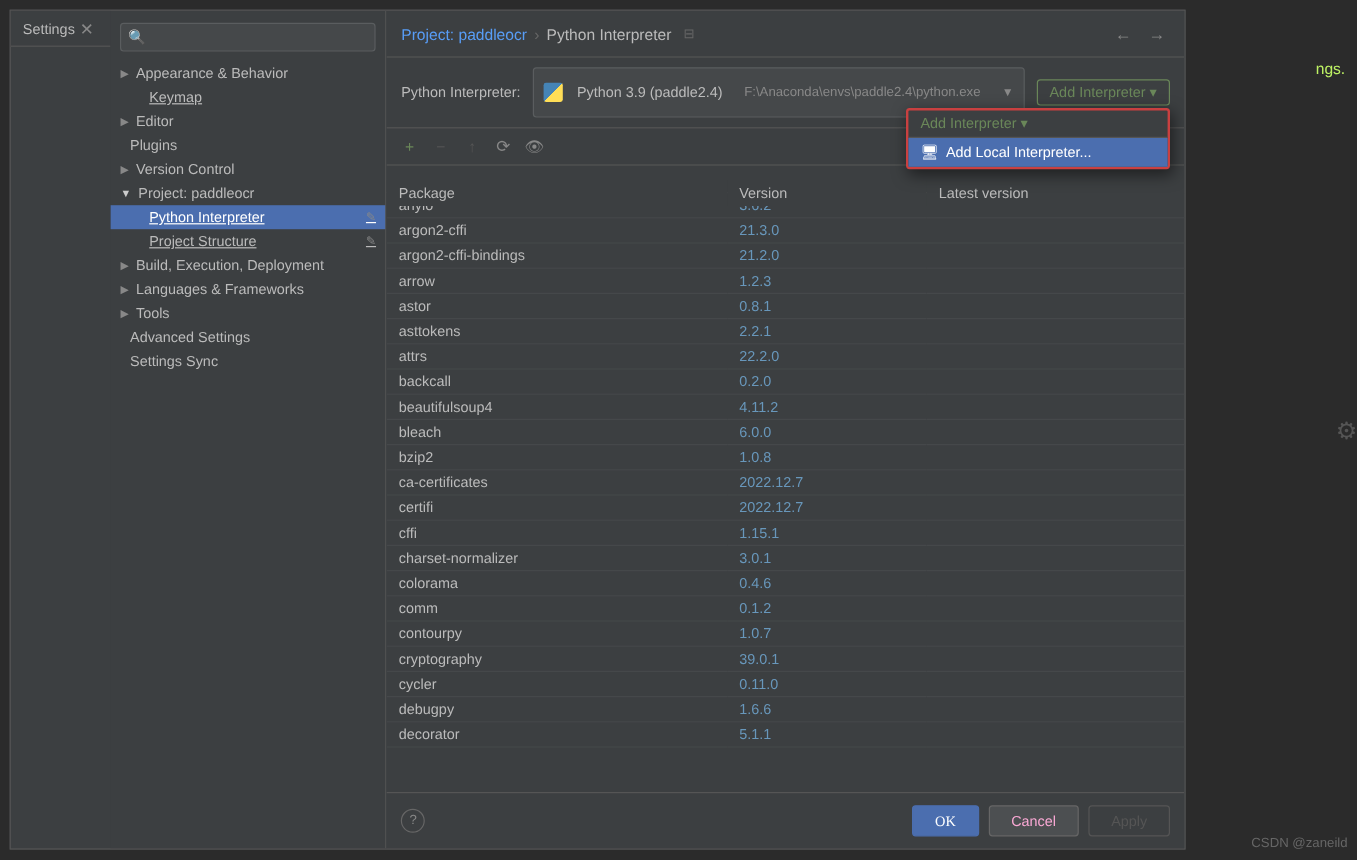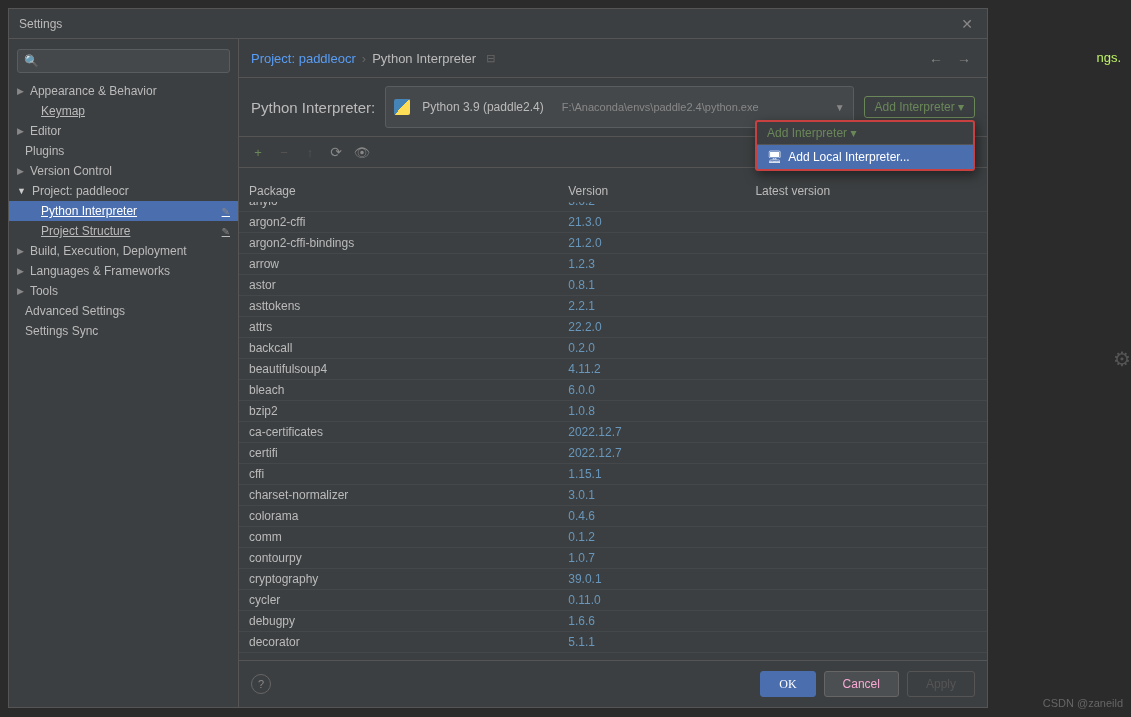--- a/index.html
+++ b/index.html
@@ -17,21 +17,21 @@
     
     .window {
       width: 980px;
       height: 700px;
       position: absolute;
       top: 8px;
       left: 8px;
       background: #3c3f41;
       border: 1px solid #555;
       display: flex;
-      flex-direction: column;
+      flex-direction: row;
     }
 
     .title-bar {
       background: #3c3f41;
       border-bottom: 1px solid #555;
       height: 30px;
       display: flex;
       align-items: center;
       justify-content: space-between;
       padding: 0 10px;
@@ -138,21 +138,21 @@
     .interpreter-row {
       display: flex;
       align-items: center;
       padding: 8px 12px;
       gap: 10px;
       border-bottom: 1px solid #555;
       flex-shrink: 0;
       position: relative;
     }
 
-    .interpreter-label { color: #bbb; font-size: 15px; white-space: nowrap; }
+    .interpreter-label { color: #bbb; font-size: 12px; white-space: nowrap; }
 
     .interpreter-select {
       flex: 1;
       height: 42px;
       background: #45484a;
       border: 1px solid #5a5d5f;
       border-radius: 3px;
       color: #bbb;
       font-size: 12px;
       display: flex;

